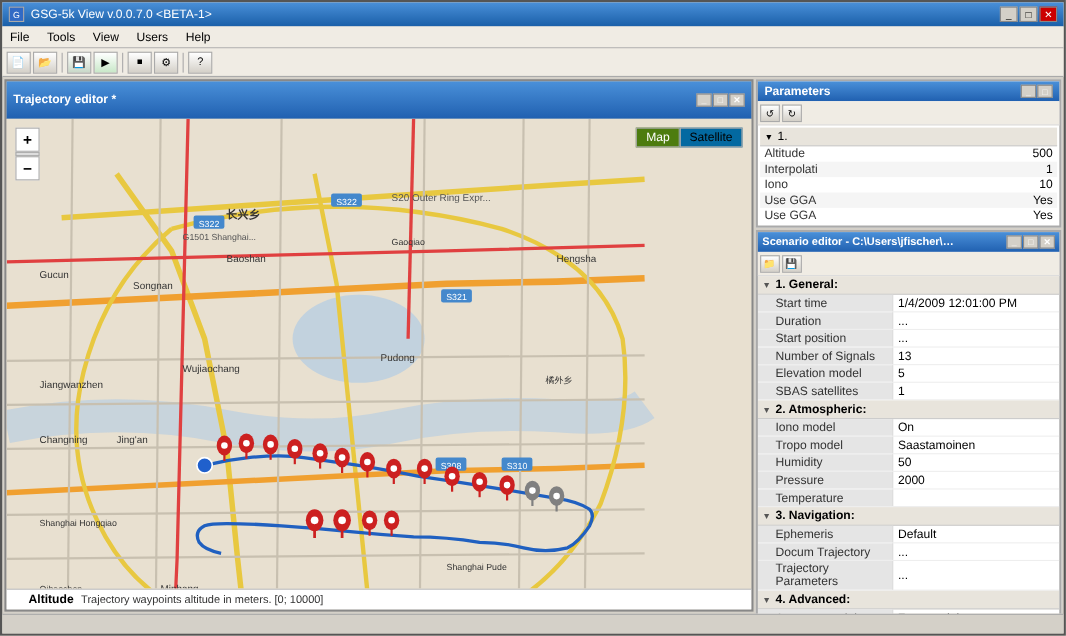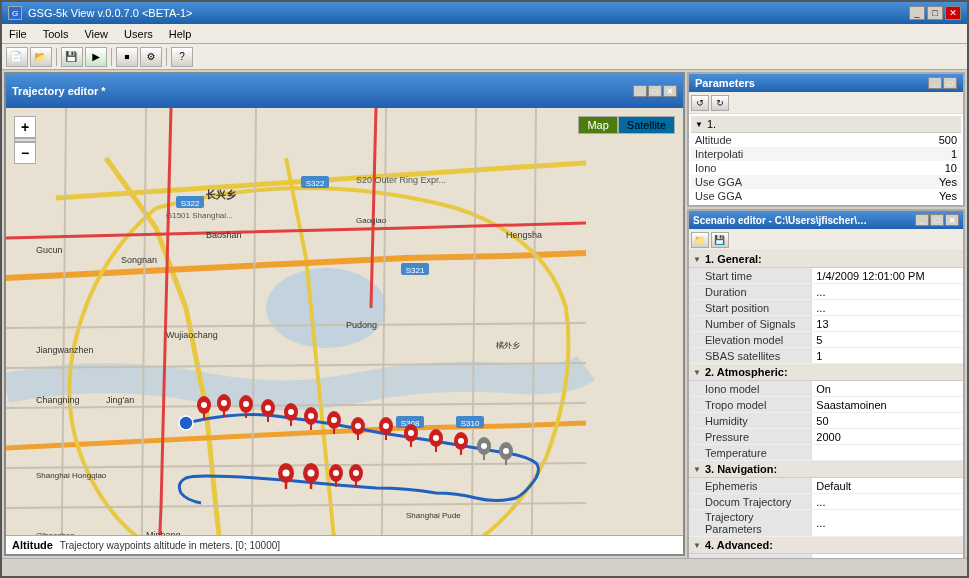--- a/index.html
+++ b/index.html
@@ -522,21 +522,21 @@
           <div style="width:22px; height:4px; background:#ddd; border:1px solid #aaa;"></div>
           <div class="zoom-btn">−</div>
         </div>
 
         <div class="map-type-controls">
           <div class="map-type-btn active">Map</div>
           <div class="map-type-btn">Satellite</div>
         </div>
       </div>
 
-      <div class="altitude-panel" style="margin:0; border:none; border-top:1px solid #aaa; padding:3px 6px;">
+      <div class="altitude-panel" style="margin:0; border:none; border-top:1px solid #aaa; padding:3px 20px;">
         <span class="altitude-title">Altitude</span>
         <span style="font-size:10px; color:#333; margin-left:4px;">Trajectory waypoints altitude in meters. [0; 10000]</span>
       </div>
     </div>
 
     <div class="right-panel">
 
       <div class="params-panel">
         <div class="params-title">
           <span>Parameters</span>

